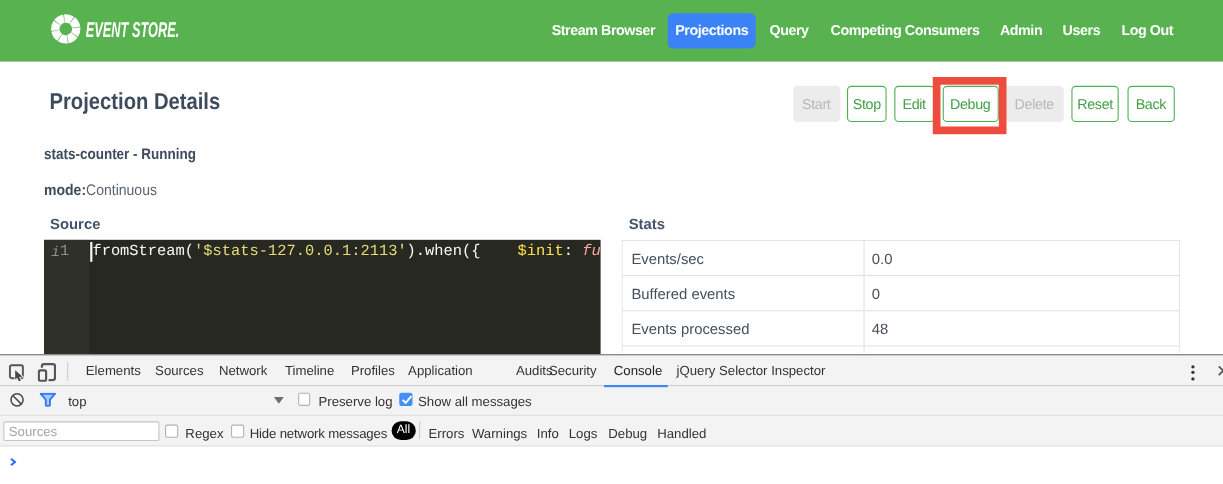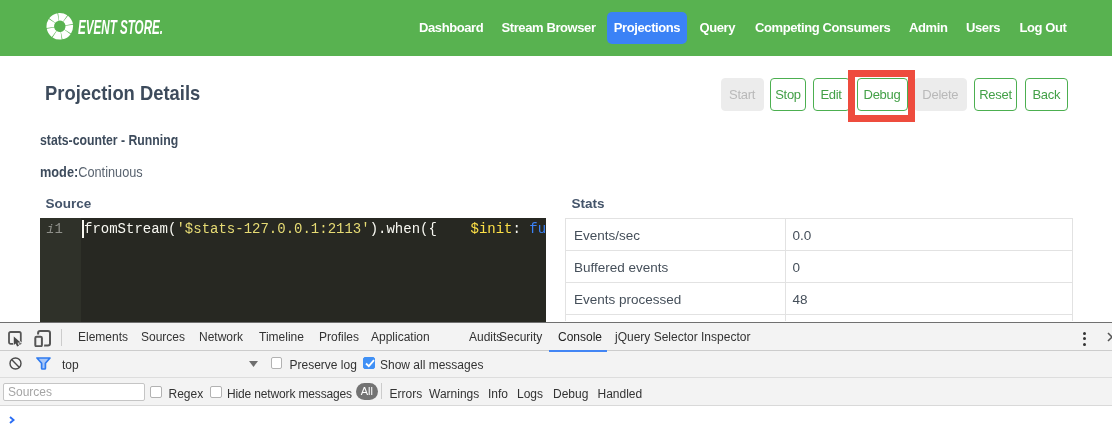--- a/index.html
+++ b/index.html
@@ -28,21 +28,21 @@
 
   
   #editor { position:absolute; left:40px; top:218px; width:505.5px; height:104px; background:#272822; overflow:hidden; font-family:"Liberation Mono",monospace; font-size:14px; }
   #gutter { position:absolute; left:0; top:0; width:40.5px; height:104px; background:#2f3129; color:#8f908a; }
   #gutter .ln { position:absolute; top:2px; left:0; width:23px; text-align:right; line-height:18px; }
   #gutter .info { position:absolute; top:3px; left:6.5px; line-height:18px; font-style:italic; font-size:13px; }
   #codeline { position:absolute; left:44px; top:2px; line-height:18px; white-space:pre; color:#f8f8f2; }
   #cursor { position:absolute; left:42px; top:2px; width:2px; height:18px; background:#f8f8f0; }
   .tok-str { color:#e6db74; }
   .tok-var { color:#fde047; }
-  .tok-kw { color:#3b82f6; }
+  .tok-kw { color:#fca5a5; font-style:italic; }
 
   
   #stats { position:absolute; left:565px; top:218px; width:507.5px; height:103px; overflow:hidden; }
   #stats table { border-collapse:collapse; width:507.5px; font-size:13.5px; color:#454f5a; }
   #stats td { border:1px solid #e2e2e2; height:32px; padding:2px 0 0 8px; }
   #stats td.v { padding-left:7px; }
   #stats td.k { width:219.5px; }
 
   
   #devtools { position:absolute; left:0; top:322px; width:1112px; height:118px; background:#f3f3f3; border-top:1px solid #707070; font-size:12px; color:#333; }
@@ -51,35 +51,34 @@
   #consoleunderline { position:absolute; left:549px; top:25.5px; width:58px; height:2px; background:#4285f4; }
   #dtsep1 { position:absolute; left:61px; top:5px; width:1px; height:17px; background:#ccc; }
   #dtrow2 { position:absolute; left:0; top:28px; width:1112px; height:27px; border-bottom:1px solid #ddd; }
   #dtrow3 { position:absolute; left:0; top:55px; width:1112px; height:28px; border-bottom:1px solid #d9d9d9; }
   #dtconsole { position:absolute; left:0; top:83px; width:1112px; height:34px; background:#fff; }
   .cb { position:absolute; width:11.5px; height:11.5px; background:#fff; border:1px solid #b2b2b2; border-radius:2px; }
   .cb.checked { background:#4090f5; border-color:#4090f5; }
   .cb.checked svg { position:absolute; left:0.5px; top:1px; }
   .dtlabel { position:absolute; white-space:nowrap; }
   #filterinput { position:absolute; left:3px; top:4.5px; width:141.5px; height:18px; background:#fff; border:1px solid #c5c5c5; border-radius:2px; color:#a5a5a5; line-height:16px; padding-left:4px; }
-  #allpill { position:absolute; left:356px; top:4.5px; width:21.5px; height:17px; background:#737373; border-radius:8.5px; color:#fff; text-align:center; line-height:17px; font-size:11px; }
+  #allpill { position:absolute; left:356px; top:4.5px; width:21.5px; height:17px; background:#000000; border-radius:8.5px; color:#fff; text-align:center; line-height:17px; font-size:11px; }
   #pillsep { position:absolute; left:381px; top:5px; width:1px; height:16px; background:#ccc; }
   #dots3 { position:absolute; left:1083px; top:8px; width:3px; height:14px; }
   #dots3 div { width:3px; height:3px; border-radius:50%; background:#333; margin-bottom:2.3px; }
 </style>
 </head>
 <body>
 <div id="page">
 
   <div id="nav">
     <svg class="abs" style="left:44px;top:11px" width="125" height="34" viewBox="0 0 125 34">
       <circle cx="15.8" cy="15.3" r="9.5" fill="none" stroke="#fff" stroke-width="7.6" stroke-dasharray="6.92 0.54" stroke-dashoffset="1.5"></circle>
       <text x="34" y="23" font-family="Liberation Sans, sans-serif" font-size="19.5" font-weight="bold" font-style="italic" fill="#fff" textLength="85" lengthAdjust="spacingAndGlyphs">EVENT STORE.</text>
     </svg>
-    <span class="navitem" style="left:419px">Dashboard</span>
     <span class="navitem" style="left:501.5px">Stream Browser</span>
     <div id="navactive">
         <span>Projections</span>
       </div>
     <span class="navitem" style="left:699.5px">Query</span>
     <span class="navitem" style="left:909px">Admin</span>
     <span class="navitem" style="left:755px">Competing Consumers</span>
     <span class="navitem" style="left:966px">Users</span>
     <span class="navitem" style="left:1019.5px">Log Out</span>
   </div>

